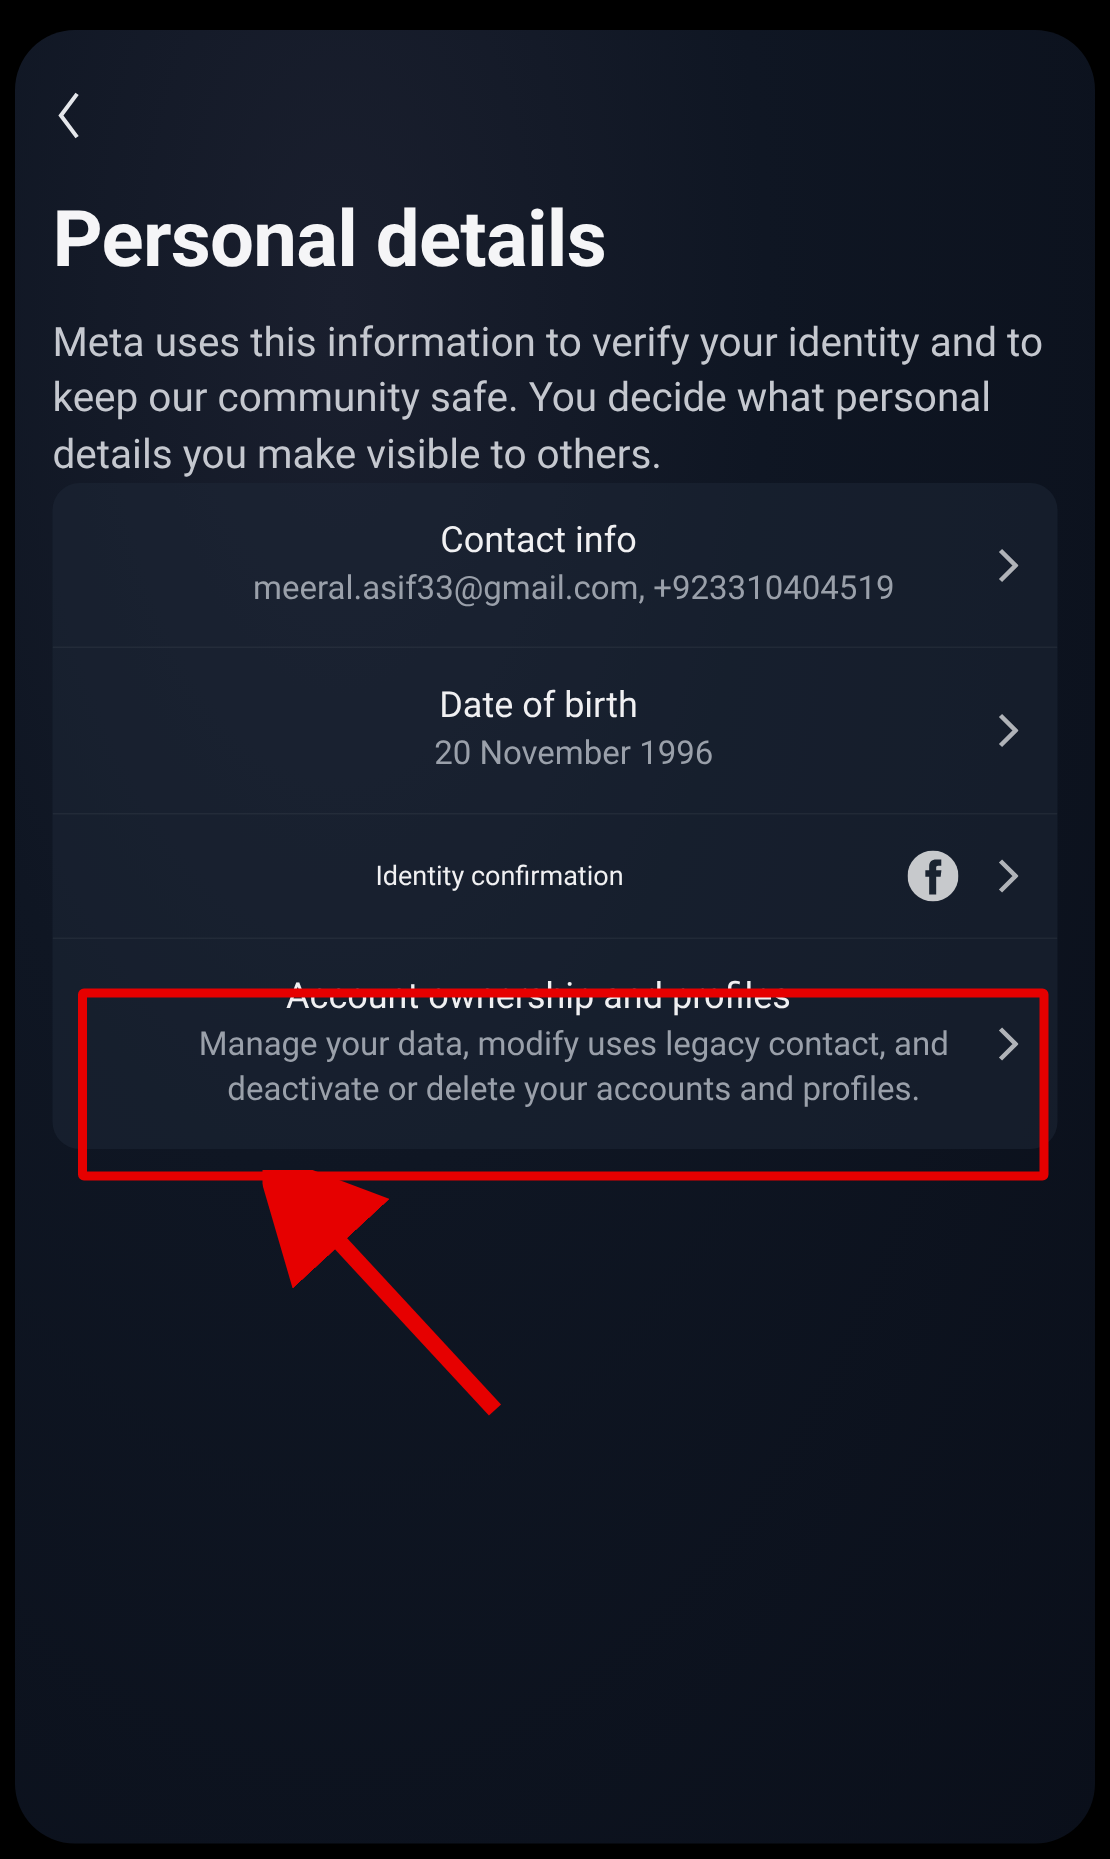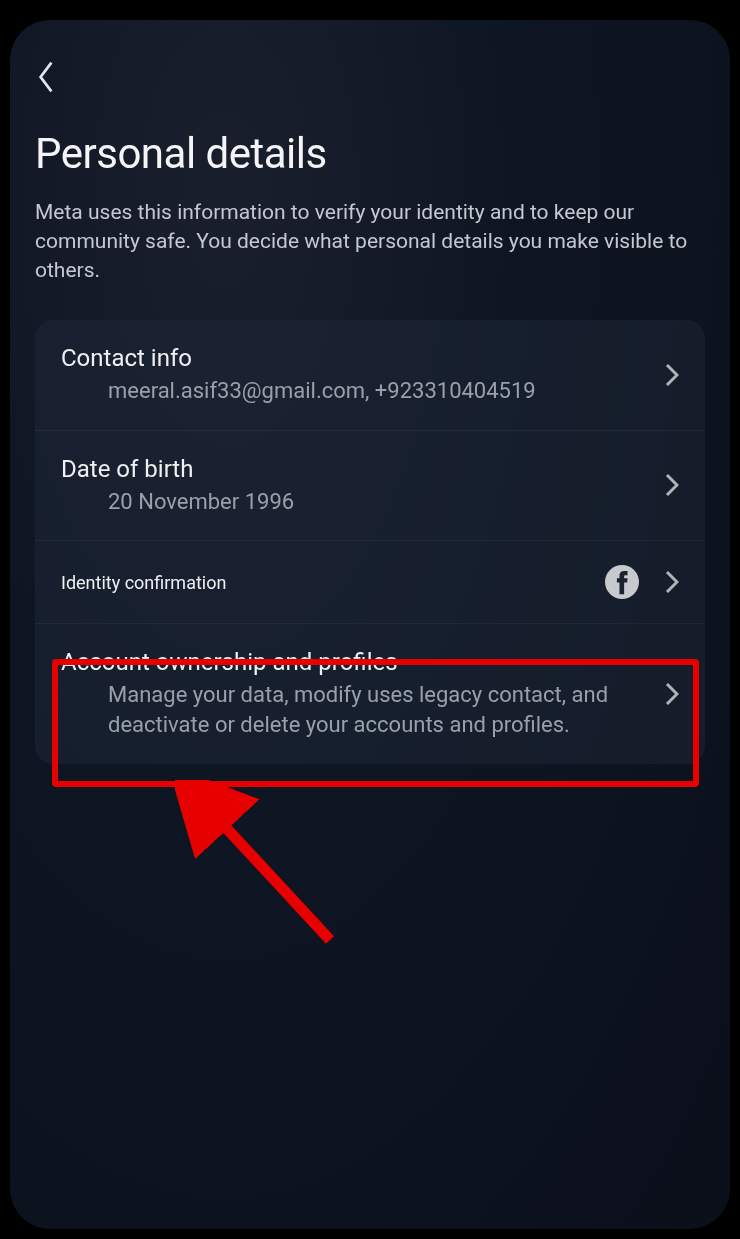--- a/index.html
+++ b/index.html
@@ -46,50 +46,50 @@
     }
     .back-button svg {
       width: 22px;
       height: 36px;
       stroke: #e5e7eb;
       stroke-width: 3;
       fill: none;
     }
     .page-title {
       color: #f5f5f7;
-      font-size: 42px;
-      font-weight: 400;
+      font-size: 52px;
+      font-weight: 700;
       margin-bottom: 20px;
       letter-spacing: -0.5px;
     }
     .page-description {
       color: #c5c8cf;
-      font-size: 21px;
+      font-size: 27px;
       line-height: 1.38;
-      margin-bottom: 35px;
     }
     .settings-card {
       background: rgba(30, 40, 55, 0.5);
       border-radius: 18px;
       overflow: hidden;
     }
     .settings-row {
       display: flex;
       align-items: center;
       padding: 24px 26px;
       cursor: pointer;
       border-bottom: 1px solid rgba(255,255,255,0.05);
       position: relative;
     }
     .settings-row:last-child {
       border-bottom: none;
     }
     .row-text {
       flex: 1;
       min-width: 0;
+      text-align: center;
     }
     .row-title {
       color: #f0f0f2;
       font-size: 24px;
       font-weight: 400;
       margin-bottom: 4px;
     }
     .row-subtitle {
       color: #9aa0aa;
       font-size: 22px;

